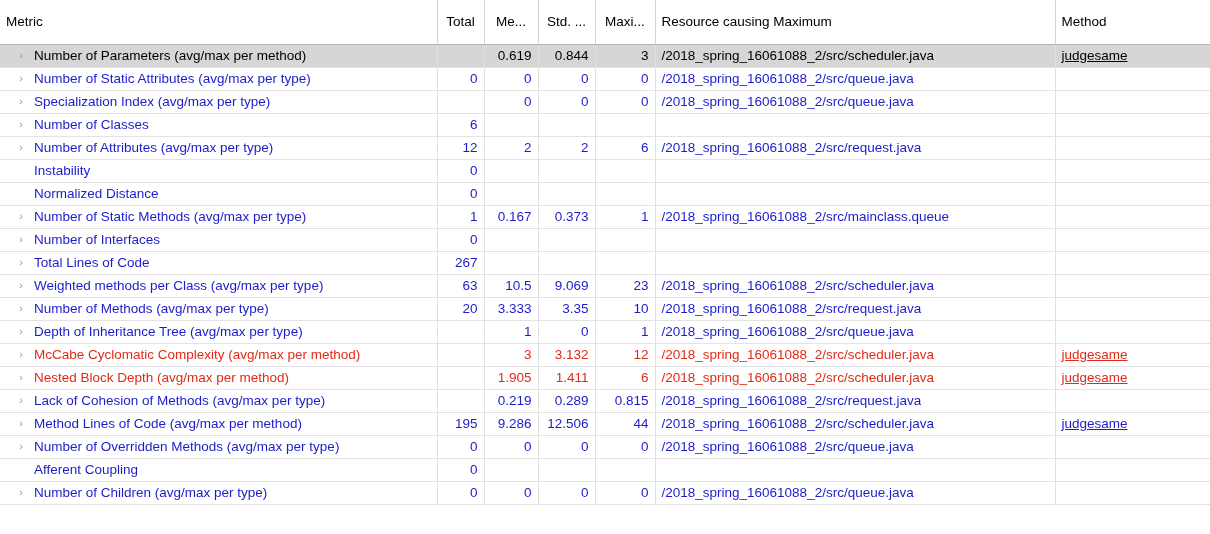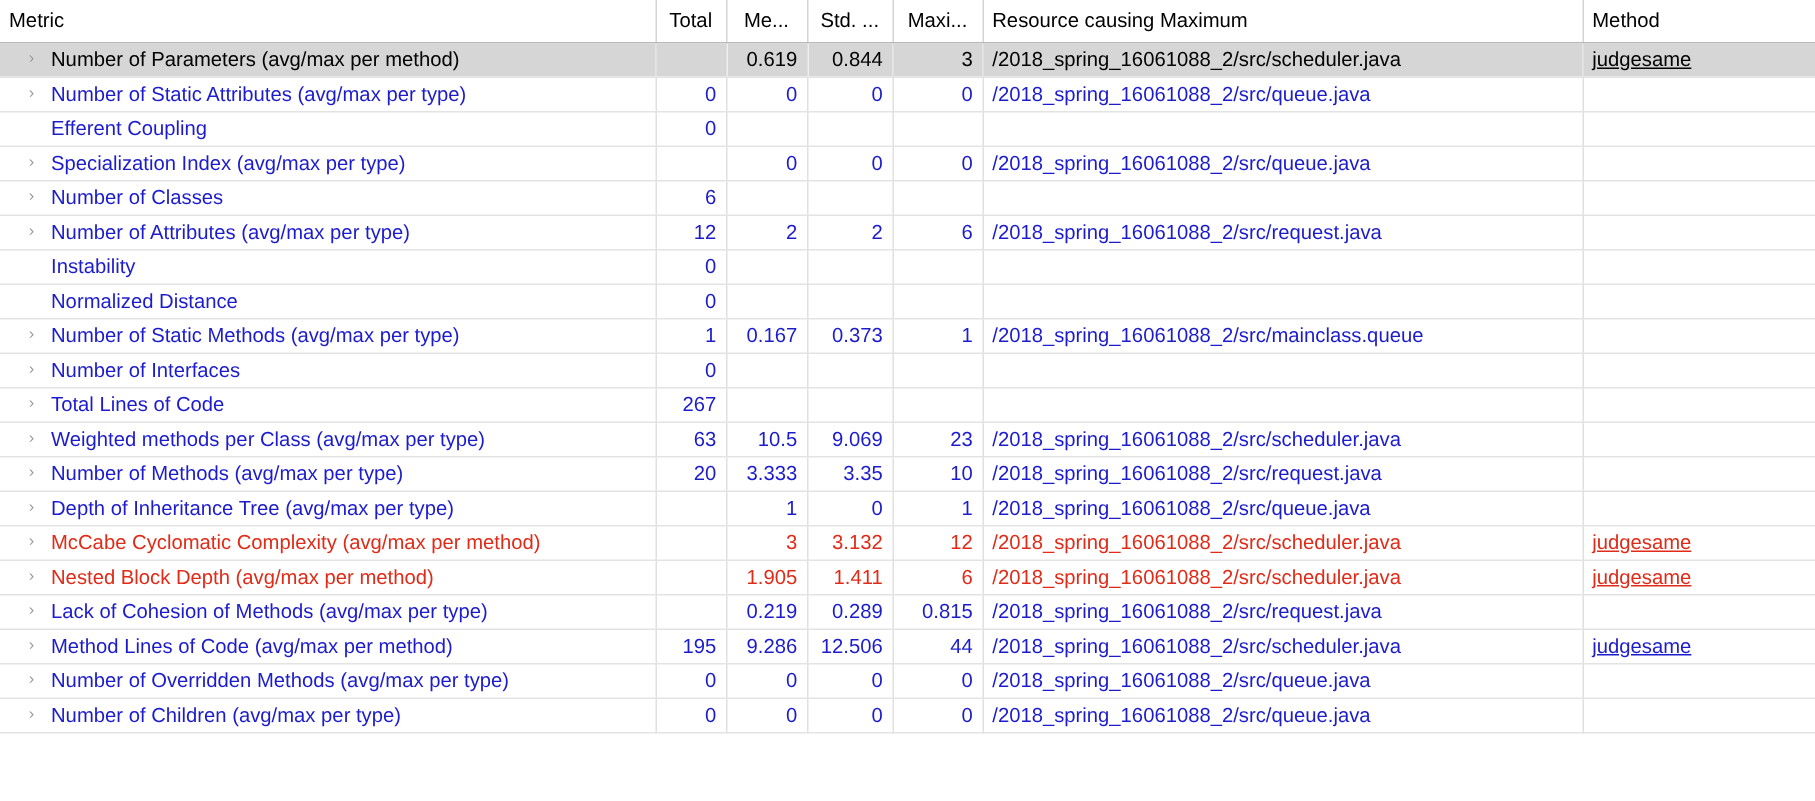--- a/index.html
+++ b/index.html
@@ -26,21 +26,21 @@
   }
 
   table.metrics-table {
     width: 1210px;
     border-collapse: collapse;
     table-layout: fixed;
   }
 
   
   thead tr.header-row {
-    height: 28px;
+    height: 44px;
     background: #ffffff;
   }
   thead th {
     font-weight: normal;
     font-size: 13.5px;
     color: #000000;
     text-align: left;
     padding: 0 6px;
     border-bottom: 1px solid #b8b8b8;
     border-right: 1px solid #d4d4d4;
@@ -175,34 +175,20 @@
           <td class="num c-blue">0</td>
           <td class="num c-blue">0</td>
           <td class="num c-blue">0</td>
           <td class="num c-blue">0</td>
           <td class="c-blue">/2018_spring_16061088_2/src/queue.java</td>
           <td class="last c-blue"></td>
         </tr>
         <tr class="metric-row">
           <td class="metric-name c-blue">
             <div class="name-wrap">
-              <span class="chevron empty">›</span>
-              <span class="metric-label">Efferent Coupling</span>
-            </div>
-          </td>
-          <td class="num c-blue">0</td>
-          <td class="num c-blue"></td>
-          <td class="num c-blue"></td>
-          <td class="num c-blue"></td>
-          <td class="c-blue"></td>
-          <td class="last c-blue"></td>
-        </tr>
-        <tr class="metric-row">
-          <td class="metric-name c-blue">
-            <div class="name-wrap">
               <span class="chevron">›</span>
               <span class="metric-label">Specialization Index (avg/max per type)</span>
             </div>
           </td>
           <td class="num c-blue"></td>
           <td class="num c-blue">0</td>
           <td class="num c-blue">0</td>
           <td class="num c-blue">0</td>
           <td class="c-blue">/2018_spring_16061088_2/src/queue.java</td>
           <td class="last c-blue"></td>
@@ -413,20 +399,34 @@
           <td class="num c-blue">0</td>
           <td class="num c-blue">0</td>
           <td class="num c-blue">0</td>
           <td class="num c-blue">0</td>
           <td class="c-blue">/2018_spring_16061088_2/src/queue.java</td>
           <td class="last c-blue"></td>
         </tr>
         <tr class="metric-row">
           <td class="metric-name c-blue">
             <div class="name-wrap">
+              <span class="chevron empty">›</span>
+              <span class="metric-label">Afferent Coupling</span>
+            </div>
+          </td>
+          <td class="num c-blue">0</td>
+          <td class="num c-blue"></td>
+          <td class="num c-blue"></td>
+          <td class="num c-blue"></td>
+          <td class="c-blue"></td>
+          <td class="last c-blue"></td>
+        </tr>
+        <tr class="metric-row">
+          <td class="metric-name c-blue">
+            <div class="name-wrap">
               <span class="chevron">›</span>
               <span class="metric-label">Number of Children (avg/max per type)</span>
             </div>
           </td>
           <td class="num c-blue">0</td>
           <td class="num c-blue">0</td>
           <td class="num c-blue">0</td>
           <td class="num c-blue">0</td>
           <td class="c-blue">/2018_spring_16061088_2/src/queue.java</td>
           <td class="last c-blue"></td>

